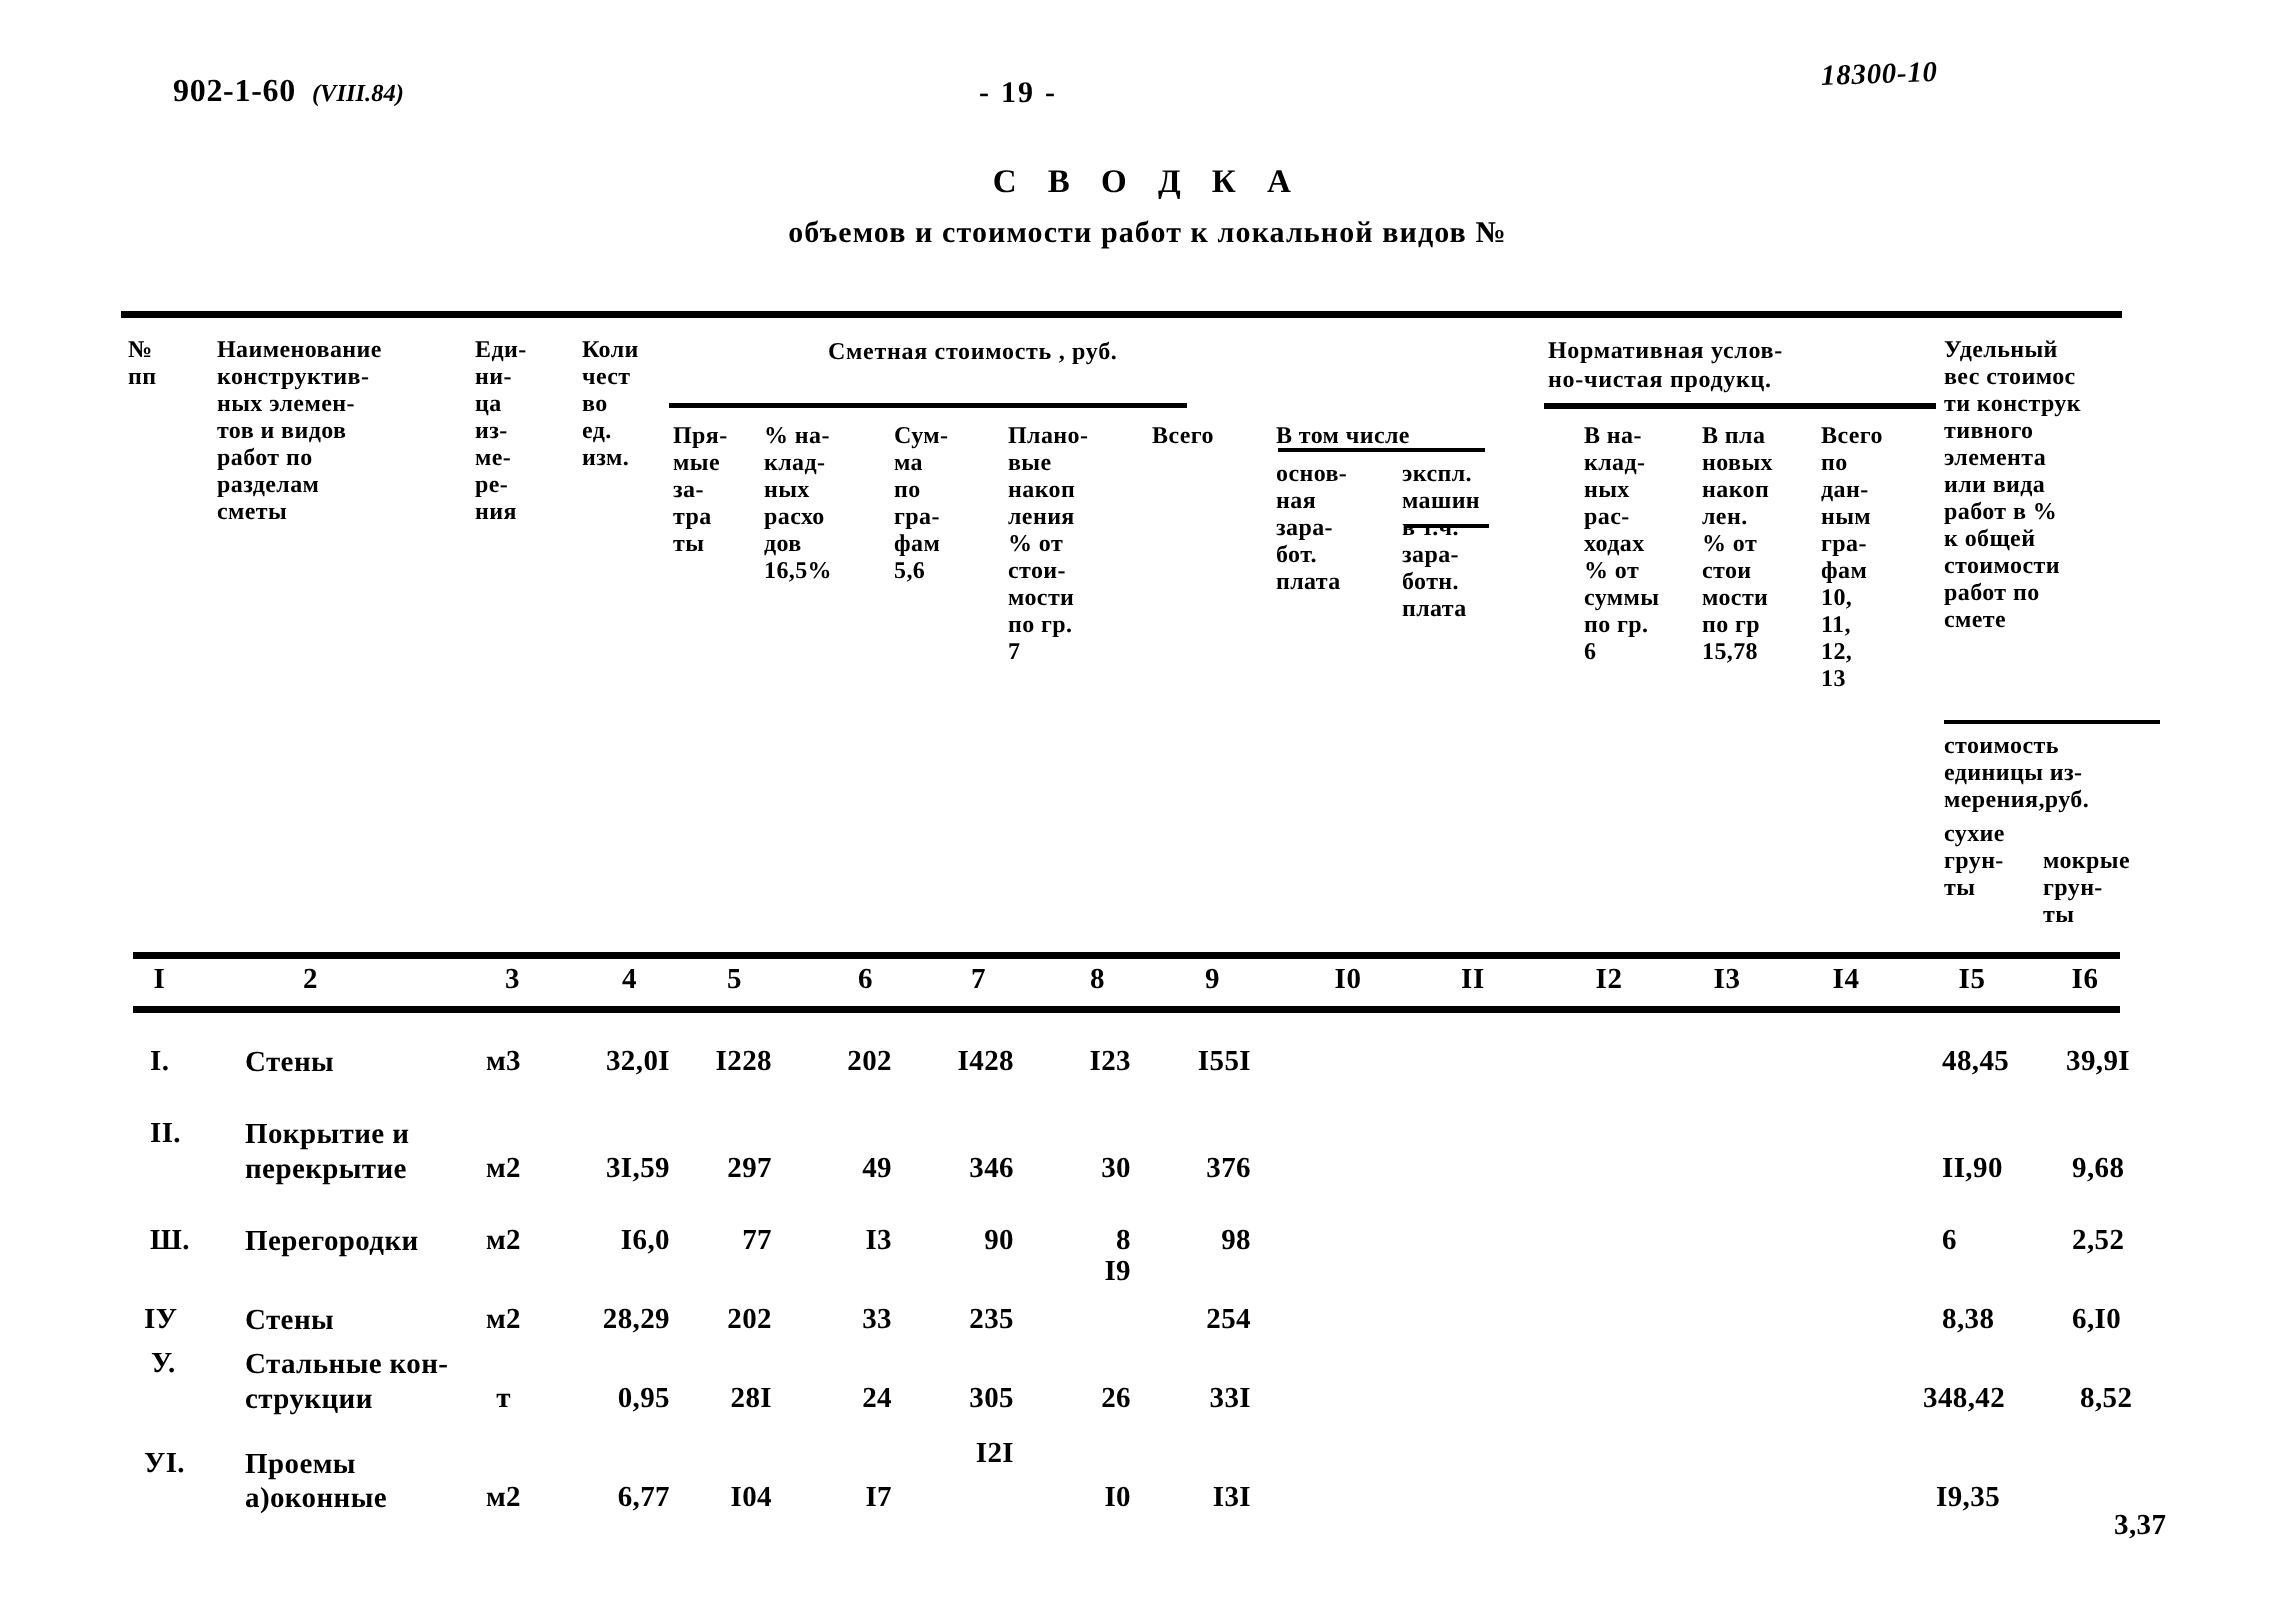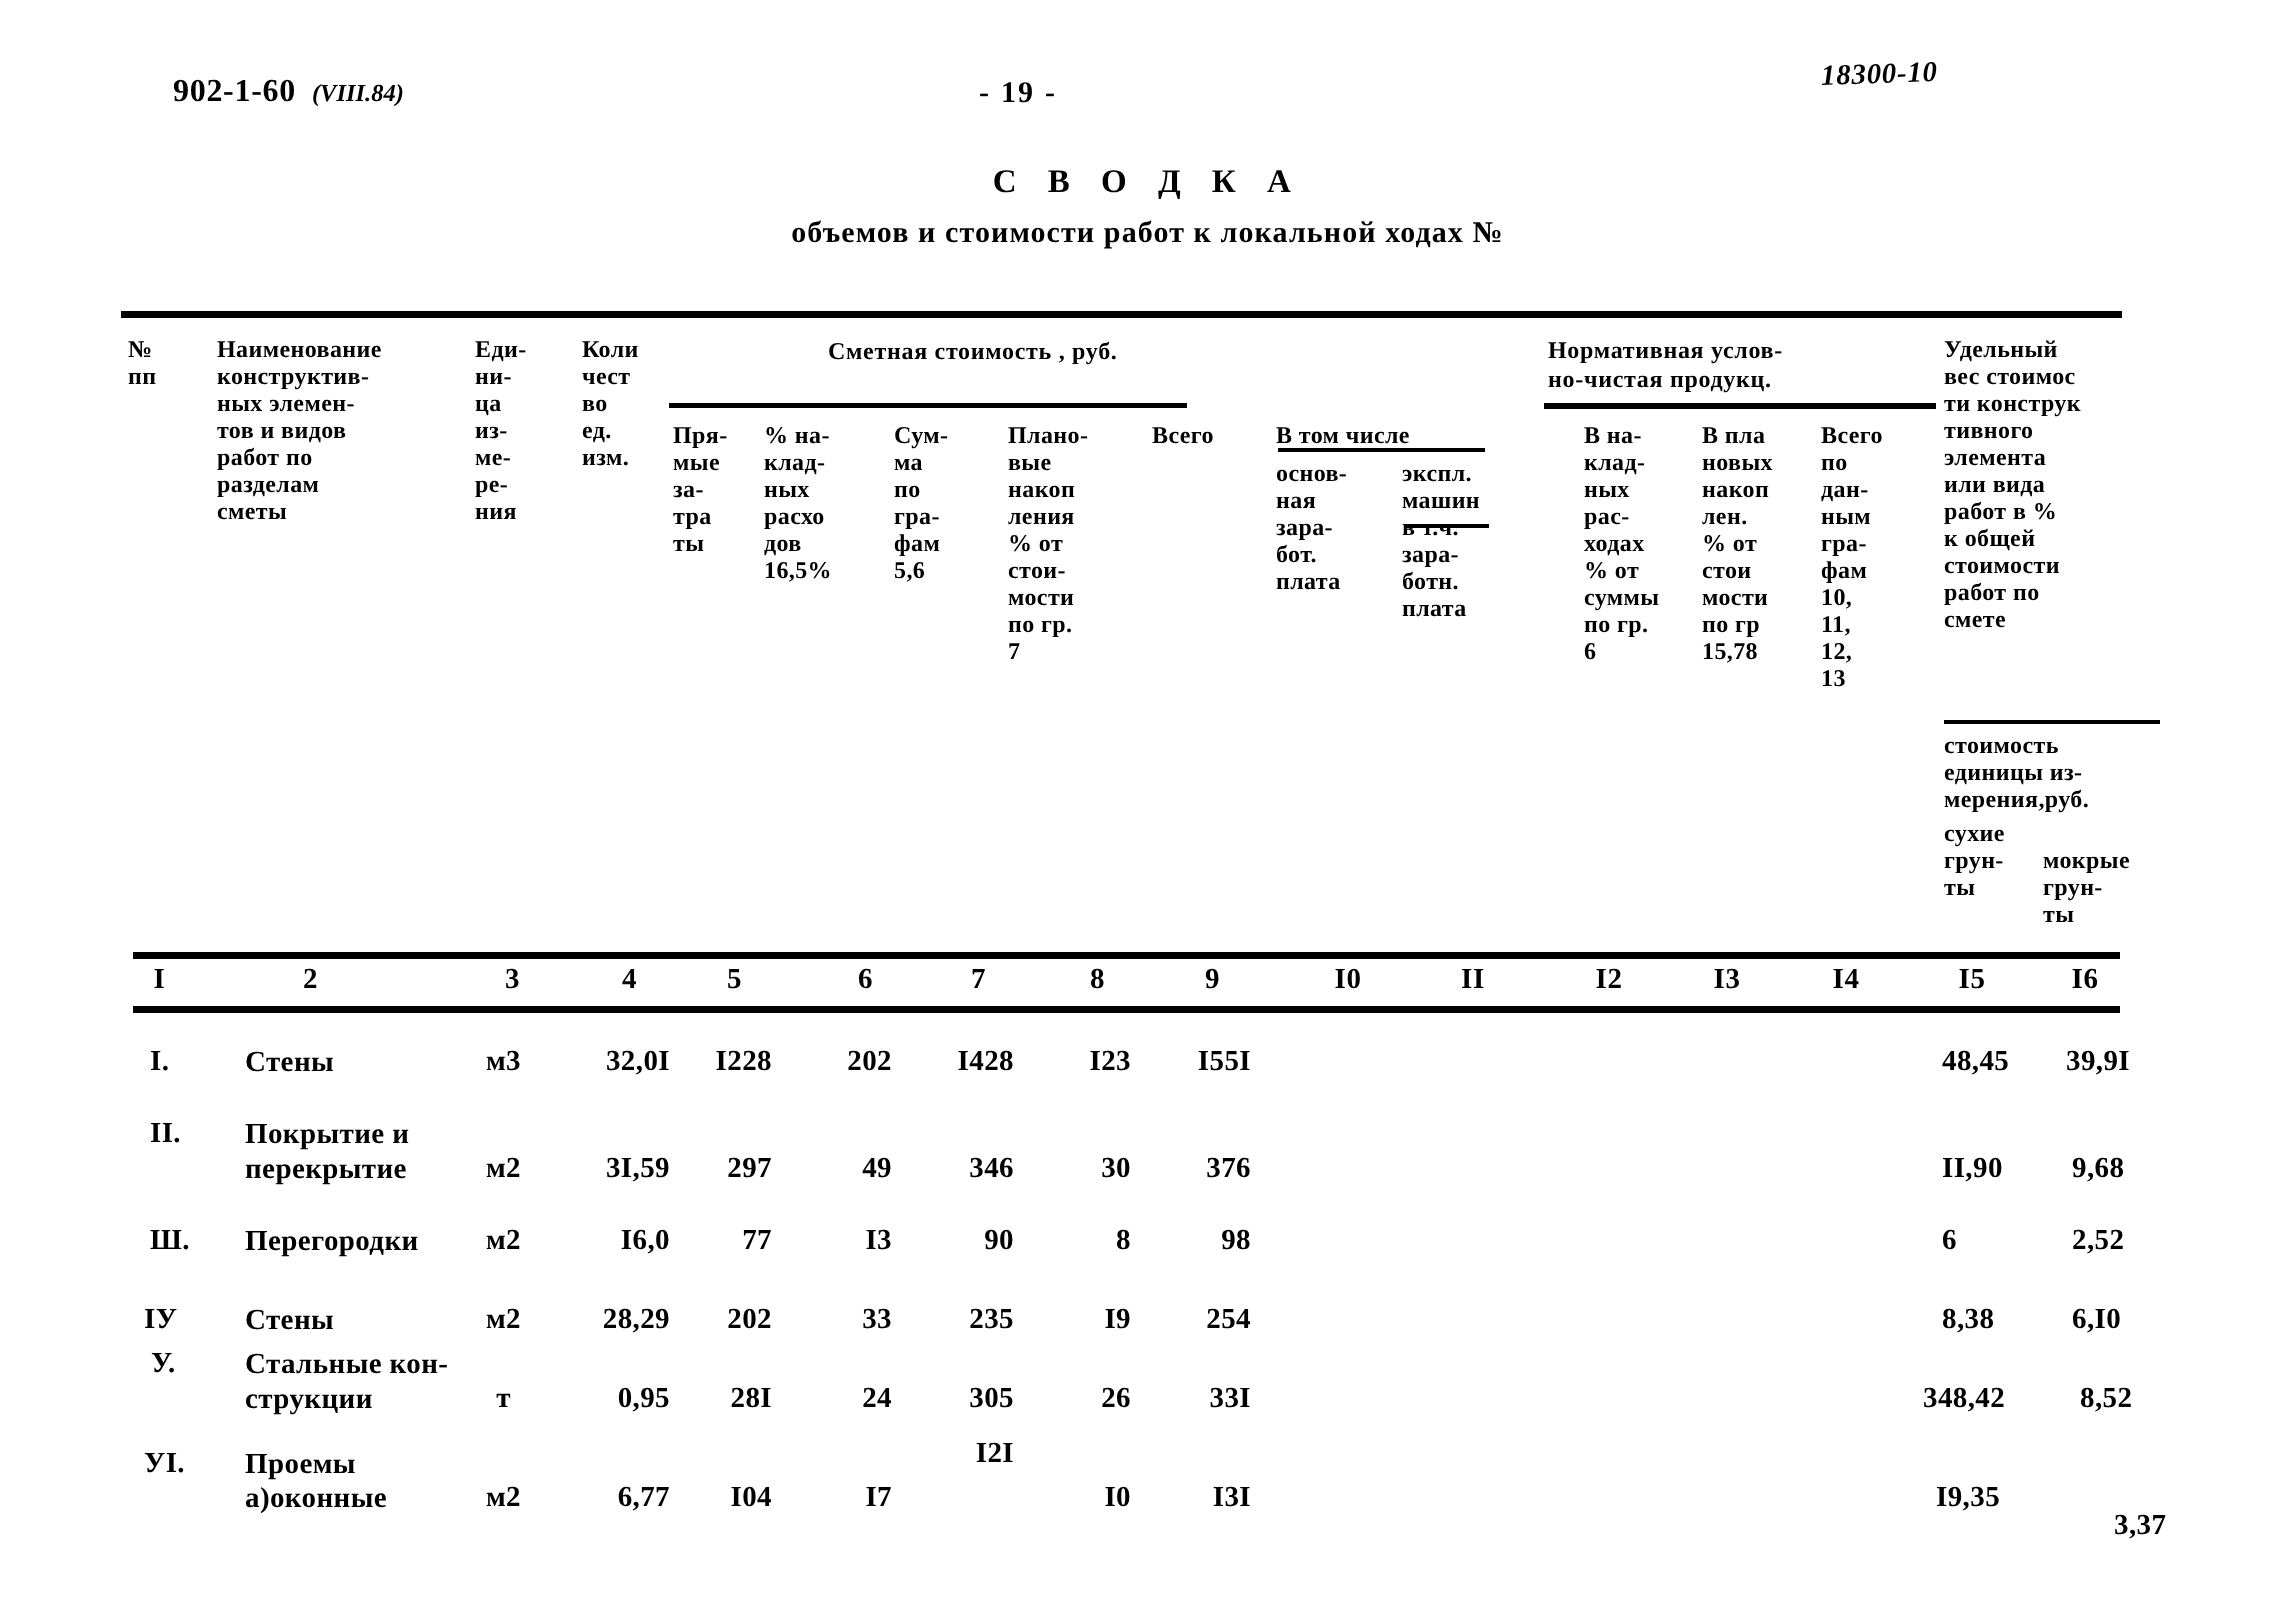--- a/index.html
+++ b/index.html
@@ -135,21 +135,21 @@
 
 <div class="abs tw" id="doc-code">
   <span>902-1-60</span><span class="rev">(VIII.84)</span>
 </div>
 
 <div class="abs tw" id="page-number">- 19 -</div>
 
 <div class="abs tw" id="stamp-code">18300-10</div>
 
 <div class="abs tw" id="title-main">С В О Д К А</div>
-<div class="abs tw" id="title-sub">объемов и стоимости работ к локальной ходах №</div>
+<div class="abs tw" id="title-sub">объемов и стоимости работ к локальной видов №</div>
 
 <div class="rule" id="rule-top"></div>
 <div class="rule" id="rule-smeta"></div>
 <div class="rule" id="rule-norm"></div>
 <div class="rule" id="rule-vtch"></div>
 <div class="rule" id="rule-mashin"></div>
 <div class="rule" id="rule-udel-1"></div>
 <div class="rule" id="rule-colnum-a"></div>
 <div class="rule" id="rule-colnum-b"></div>
 
@@ -354,21 +354,21 @@
 <div class="cell tw" style="left:1942px; top:1224px;">6</div>
 <div class="cell tw" style="left:2072px; top:1224px;">2,52</div>
 
 <div class="cell tw" style="left:144px; top:1303px;">IУ</div>
 <div class="cell tw rowname" style="left:245px; top:1303px;">Стены</div>
 <div class="cell tw cell-ctr" style="left:471px; top:1303px; width:65px;">м2</div>
 <div class="cell tw cell-right" style="left:561px; top:1303px; width:109px;">28,29</div>
 <div class="cell tw cell-right" style="left:678px; top:1303px; width:94px;">202</div>
 <div class="cell tw cell-right" style="left:798px; top:1303px; width:94px;">33</div>
 <div class="cell tw cell-right" style="left:913px; top:1303px; width:101px;">235</div>
-<div class="cell tw cell-right" style="left:1037px; top:1303px; width:94px;">I9</div>
+<div class="cell tw cell-right" style="left:1037px; top:1255px; width:94px;">I9</div>
 <div class="cell tw cell-right" style="left:1150px; top:1303px; width:101px;">254</div>
 <div class="cell tw cell-right" style="left:1296px; top:1303px; width:108px;"></div>
 <div class="cell tw cell-right" style="left:1422px; top:1303px; width:108px;"></div>
 <div class="cell tw cell-right" style="left:1569px; top:1303px; width:108px;"></div>
 <div class="cell tw cell-right" style="left:1688px; top:1303px; width:108px;"></div>
 <div class="cell tw cell-right" style="left:1807px; top:1303px; width:108px;"></div>
 <div class="cell tw" style="left:1942px; top:1303px;">8,38</div>
 <div class="cell tw" style="left:2072px; top:1303px;">6,I0</div>
 
 <div class="cell tw" style="left:151px; top:1347px;">У.</div>

